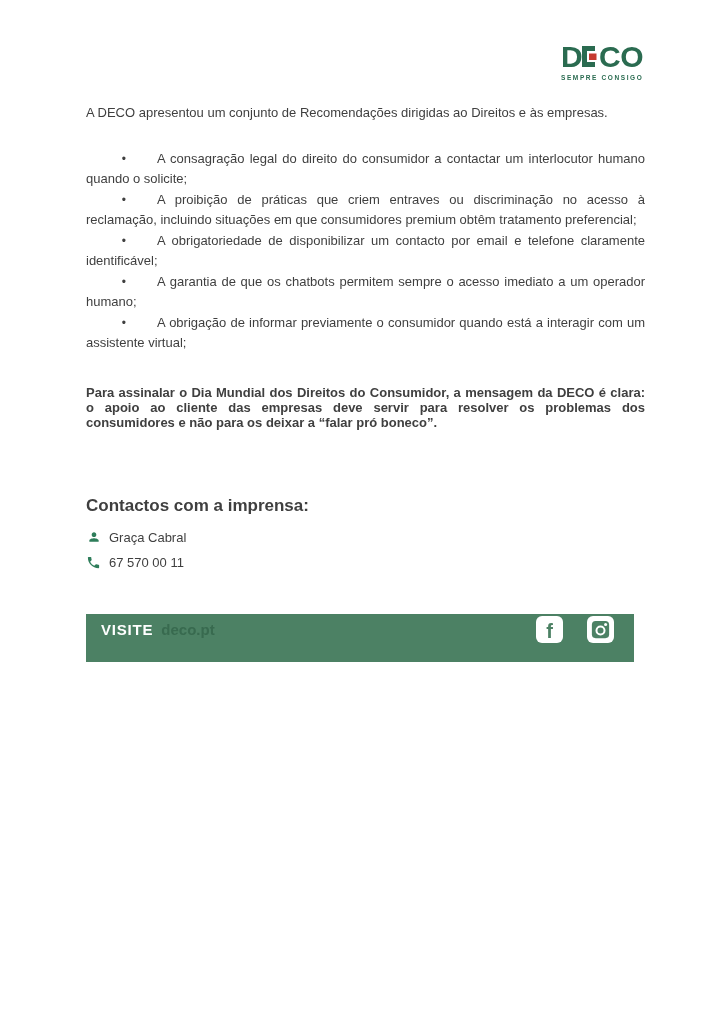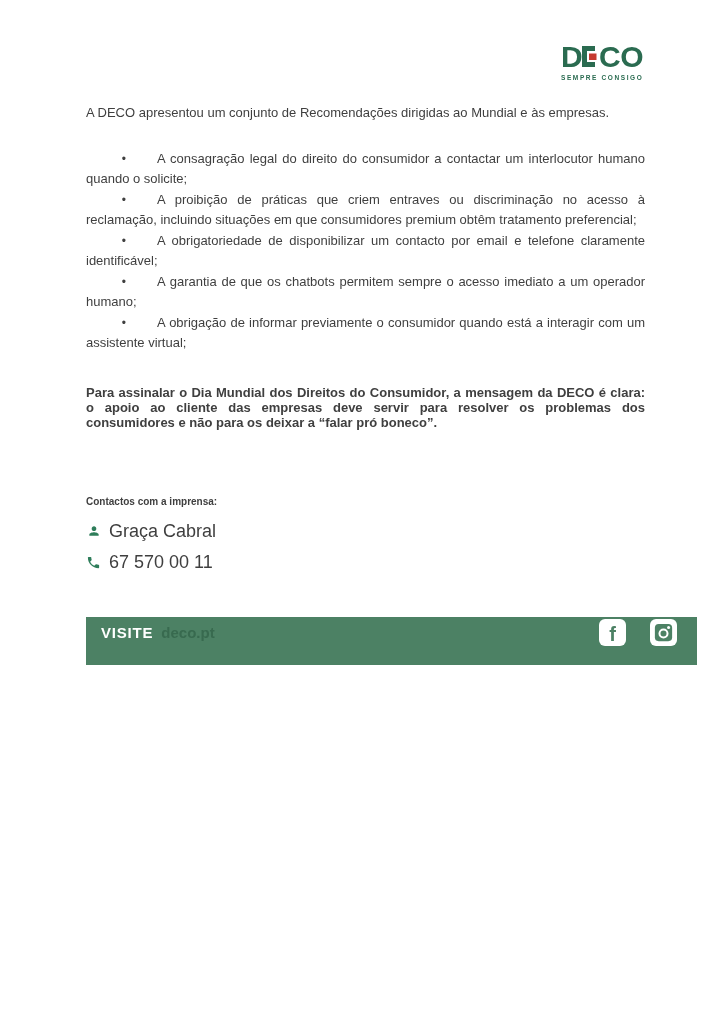--- a/index.html
+++ b/index.html
@@ -21,28 +21,28 @@
   .intro{margin:22px 0 0 0;}
   .bold{font-weight:normal;}
   .heading{margin:19px 0 0 0;font-weight:bold;}
   .bullets{margin-top:25px;}
   .bullet{margin:0;text-align:justify;}
   .dot{display:inline-block;width:40px;text-align:right;font-size:12px;}
   .gap{display:inline-block;width:31px;}
   .closing{margin:31px 0 0 0;font-weight:bold;text-align:justify;line-height:15px;}
   
   .contacts{margin-top:66px;}
-  .contacts-heading{font-weight:bold;font-size:10px;margin:0;}
-  .contact-row{display:flex;align-items:center;gap:8px;margin-top:10px;font-size:18px;text-align:center;}
+  .contacts-heading{font-weight:bold;font-size:17px;margin:0;}
+  .contact-row{display:flex;align-items:center;gap:8px;margin-top:10px;font-size:13px;text-align:center;}
   .contact-row.first{margin-top:14px;}
   .contact-icon{display:flex;align-items:center;justify-content:center;width:15px;height:15px;}
   
   .banner{
     margin-top:44px;
-    width:611px;height:48px;
+    width:548px;height:48px;
     background:#4c8164;
     display:flex;align-items:center;
     padding:0 20px 16px 15px;
     box-sizing:border-box;
   }
   .visite{color:#ffffff;font-weight:bold;font-size:15px;letter-spacing:0.8px;}
   .site{color:#386a4f;font-weight:bold;font-size:15px;margin-left:8px;}
   .socials{margin-left:auto;display:flex;gap:24px;align-items:center;}
   .social{width:27px;height:27px;background:#ffffff;border-radius:6px;display:flex;align-items:center;justify-content:center;}
   .fb-f{color:#4c8164;font-weight:bold;font-size:20px;line-height:1;position:relative;top:1px;font-family:"Liberation Sans",sans-serif;}
@@ -59,21 +59,21 @@
         <rect x="21" y="4" width="5" height="21" fill="#2a6b50"></rect>
         <rect x="21" y="4" width="13" height="5" fill="#2a6b50"></rect>
         <rect x="21" y="20" width="13" height="5" fill="#2a6b50"></rect>
         <rect x="28" y="11.5" width="7.5" height="6.5" fill="#c63a30"></rect>
       </g>
       <text x="38" y="25" font-family="Liberation Sans, sans-serif" font-weight="bold" font-size="30" letter-spacing="-0.5" fill="#2a6b50">CO</text>
     </svg>
     <div class="logo-tagline">SEMPRE CONSIGO</div>
   </div>
 
-  <p class="body-text intro"><span>A DECO apresentou um conjunto de </span><span class="bold">Recomendações</span><span> dirigidas ao Mundial e às empresas.</span></p>
+  <p class="body-text intro"><span>A DECO apresentou um conjunto de </span><span class="bold">Recomendações</span><span> dirigidas ao Direitos e às empresas.</span></p>
 
 
   <div class="bullets">
     <p class="body-text bullet"><span class="dot">•</span><span class="gap"></span><span>A consagração legal do direito do consumidor a contactar um interlocutor humano quando o solicite;</span></p>
     <p class="body-text bullet"><span class="dot">•</span><span class="gap"></span><span>A proibição de práticas que criem entraves ou discriminação no acesso à reclamação, incluindo situações em que consumidores premium obtêm tratamento preferencial;</span></p>
     <p class="body-text bullet"><span class="dot">•</span><span class="gap"></span><span>A obrigatoriedade de disponibilizar um contacto por email e telefone claramente identificável;</span></p>
     <p class="body-text bullet"><span class="dot">•</span><span class="gap"></span><span>A garantia de que os chatbots permitem sempre o acesso imediato a um operador humano;</span></p>
     <p class="body-text bullet"><span class="dot">•</span><span class="gap"></span><span>A obrigação de informar previamente o consumidor quando está a interagir com um assistente virtual;</span></p>
   </div>
 

